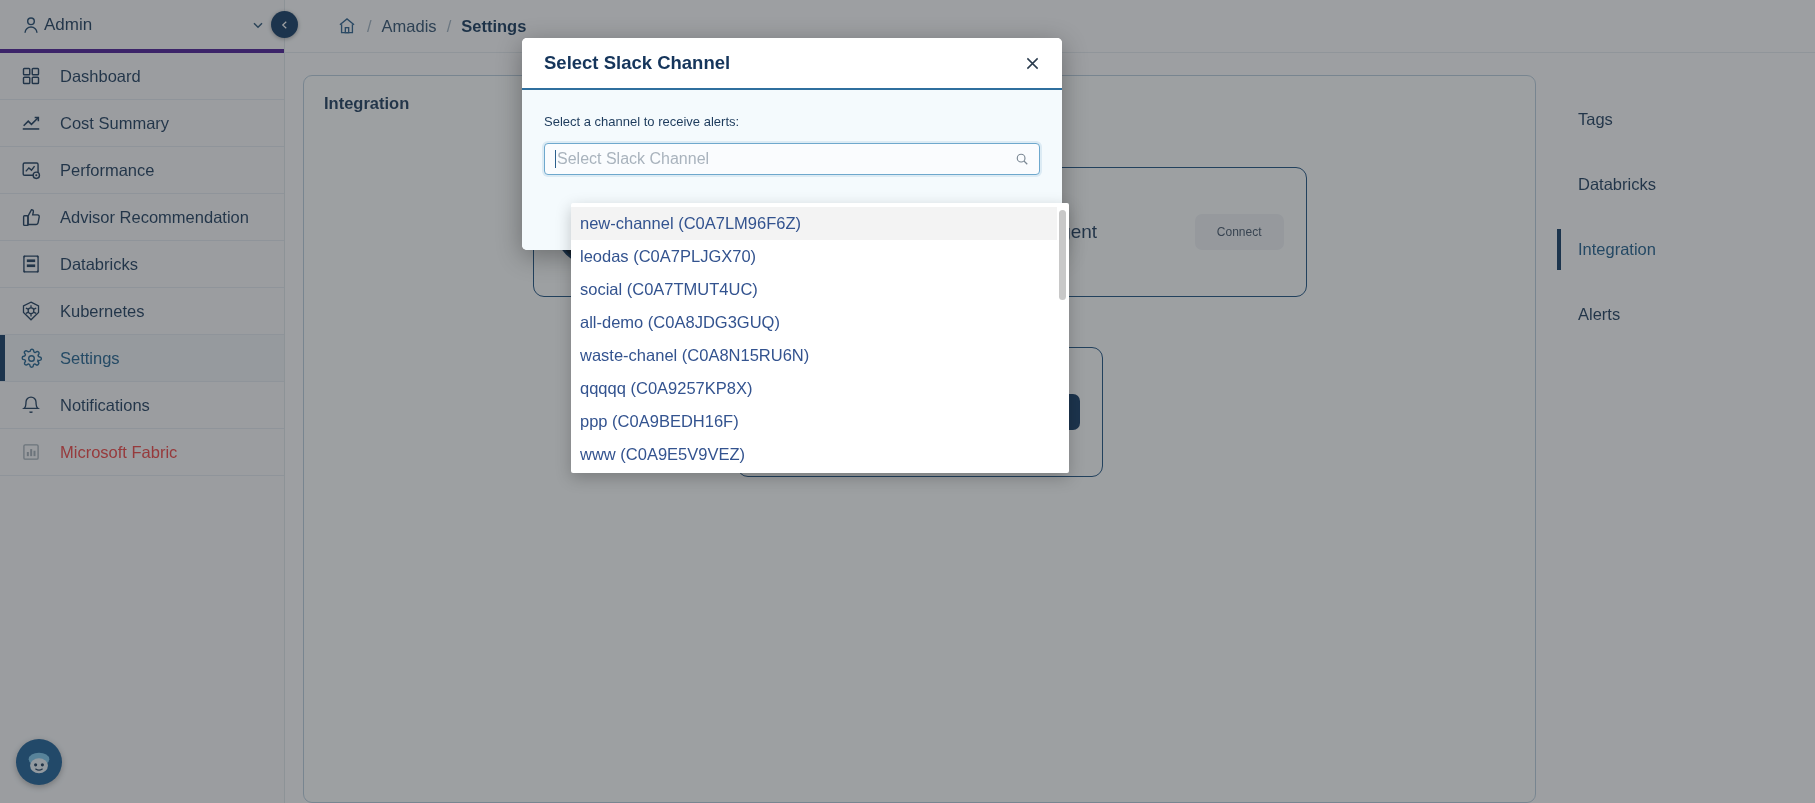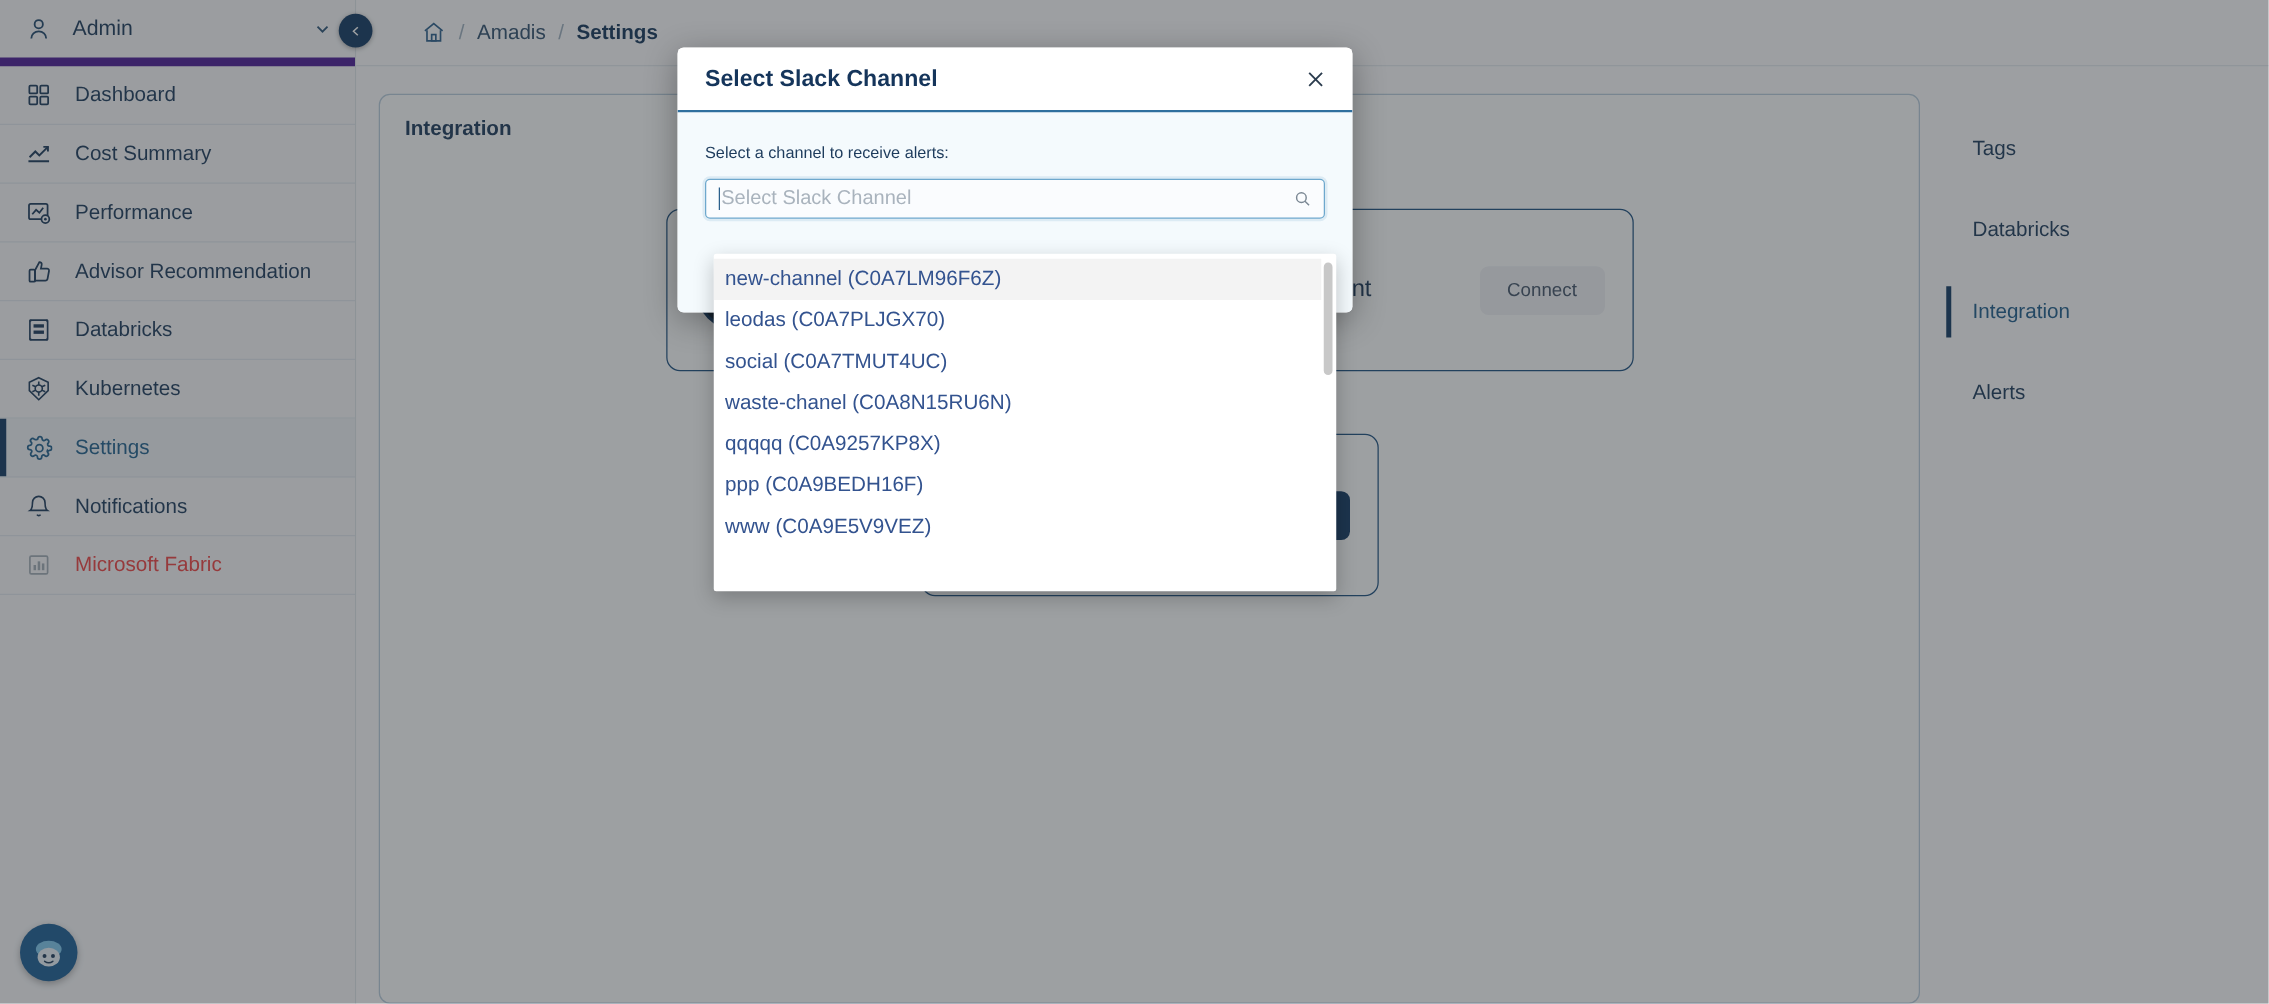--- a/index.html
+++ b/index.html
@@ -17,22 +17,22 @@
 
   
   .sidebar {
     width: 285px; flex: 0 0 285px;
     background: #f7f8fa;
     border-right: 1px solid #dfe5ea;
     display: flex; flex-direction: column;
     position: relative;
   }
   .sb-user {
-    height: 53px; display: flex; align-items: center; gap: 14px;
-    padding: 0 18px; border-bottom: 7px solid #4c1d95;
+    height: 53px; display: flex; align-items: center; gap: 0;
+    padding: 0 18px; border-bottom: 4px solid #4c1d95;
   }
   .sb-user-icon { width: 26px; display:flex; align-items:center; justify-content:center; color:#22496e; }
   .sb-user-name { flex: 1; font-size: 17px; color: #1d3b5c; }
   .sb-chevron { color: #2d5577; display:flex; }
 
   .sb-item {
     height: 47px; display: flex; align-items: center; gap: 16px;
     padding: 0 18px; border-bottom: 1px solid #e2e8ee;
     font-size: 16.5px; color: #1d3b5c; position: relative; cursor: pointer;
   }
@@ -89,21 +89,21 @@
   .card {
     width: 366px; height: 130px;
     border: 1px solid #1d5180; border-radius: 11px;
     display: flex; align-items: center; gap: 18px;
     padding: 0 22px; background: #fcfdfe;
   }
   .card.center { margin: 50px auto 0 auto; }
   .card-label { flex:1; font-size: 19px; color: #1d3b5c; }
   .btn {
     border: none; border-radius: 7px; padding: 11px 22px;
-    font-size: 15px; color: #ffffff; background: #123a63; cursor: pointer;
+    font-size: 12px; color: #ffffff; background: #123a63; cursor: pointer;
     font-family: "Liberation Sans", sans-serif; white-space: nowrap;
   }
   .btn.ghost { background: #eef1f4; color: #44556a; }
 
   .icon-circle { width: 66px; height: 66px; flex: 0 0 66px; }
 
   
   .rightnav { width: 245px; flex: 0 0 245px; padding-top: 12px; }
   .rn-item {
     height: 65px; display: flex; align-items: center;
@@ -114,21 +114,21 @@
   .rn-item.active::before {
     content:''; position:absolute; left:5px; top:12px; bottom:12px; width:4px; background:#123a63;
   }
 
   
   .scrim { position: absolute; inset: 0; background: rgba(43,47,51,.45); z-index: 20; }
 
   
   .modal {
     position: absolute; z-index: 30;
-    left: 542px; top: 38px; width: 540px;
+    left: 522px; top: 38px; width: 540px;
     background: #ffffff; border-radius: 5px;
     box-shadow: 0 6px 26px rgba(0,0,0,.32);
     overflow: hidden;
   }
   .modal-head {
     height: 52px; display: flex; align-items: center;
     padding: 0 16px 0 22px; border-bottom: 2px solid #2f6f9e;
     background: #ffffff;
   }
   .modal-title { flex: 1; font-size: 18.5px; font-weight: bold; color: #15355b; }
@@ -441,20 +441,23 @@
       <div class="dd-item highlight">
           <span>new-channel (C0A7LM96F6Z)</span>
         </div>
       <div class="dd-item">
           <span>leodas (C0A7PLJGX70)</span>
         </div>
       <div class="dd-item">
           <span>social (C0A7TMUT4UC)</span>
         </div>
       <div class="dd-item">
+          <span>all-demo (C0A8JDG3GUQ)</span>
+        </div>
+      <div class="dd-item">
           <span>waste-chanel (C0A8N15RU6N)</span>
         </div>
       <div class="dd-item">
           <span>qqqqq (C0A9257KP8X)</span>
         </div>
       <div class="dd-item">
           <span>ppp (C0A9BEDH16F)</span>
         </div>
       <div class="dd-item">
           <span>www (C0A9E5V9VEZ)</span>

